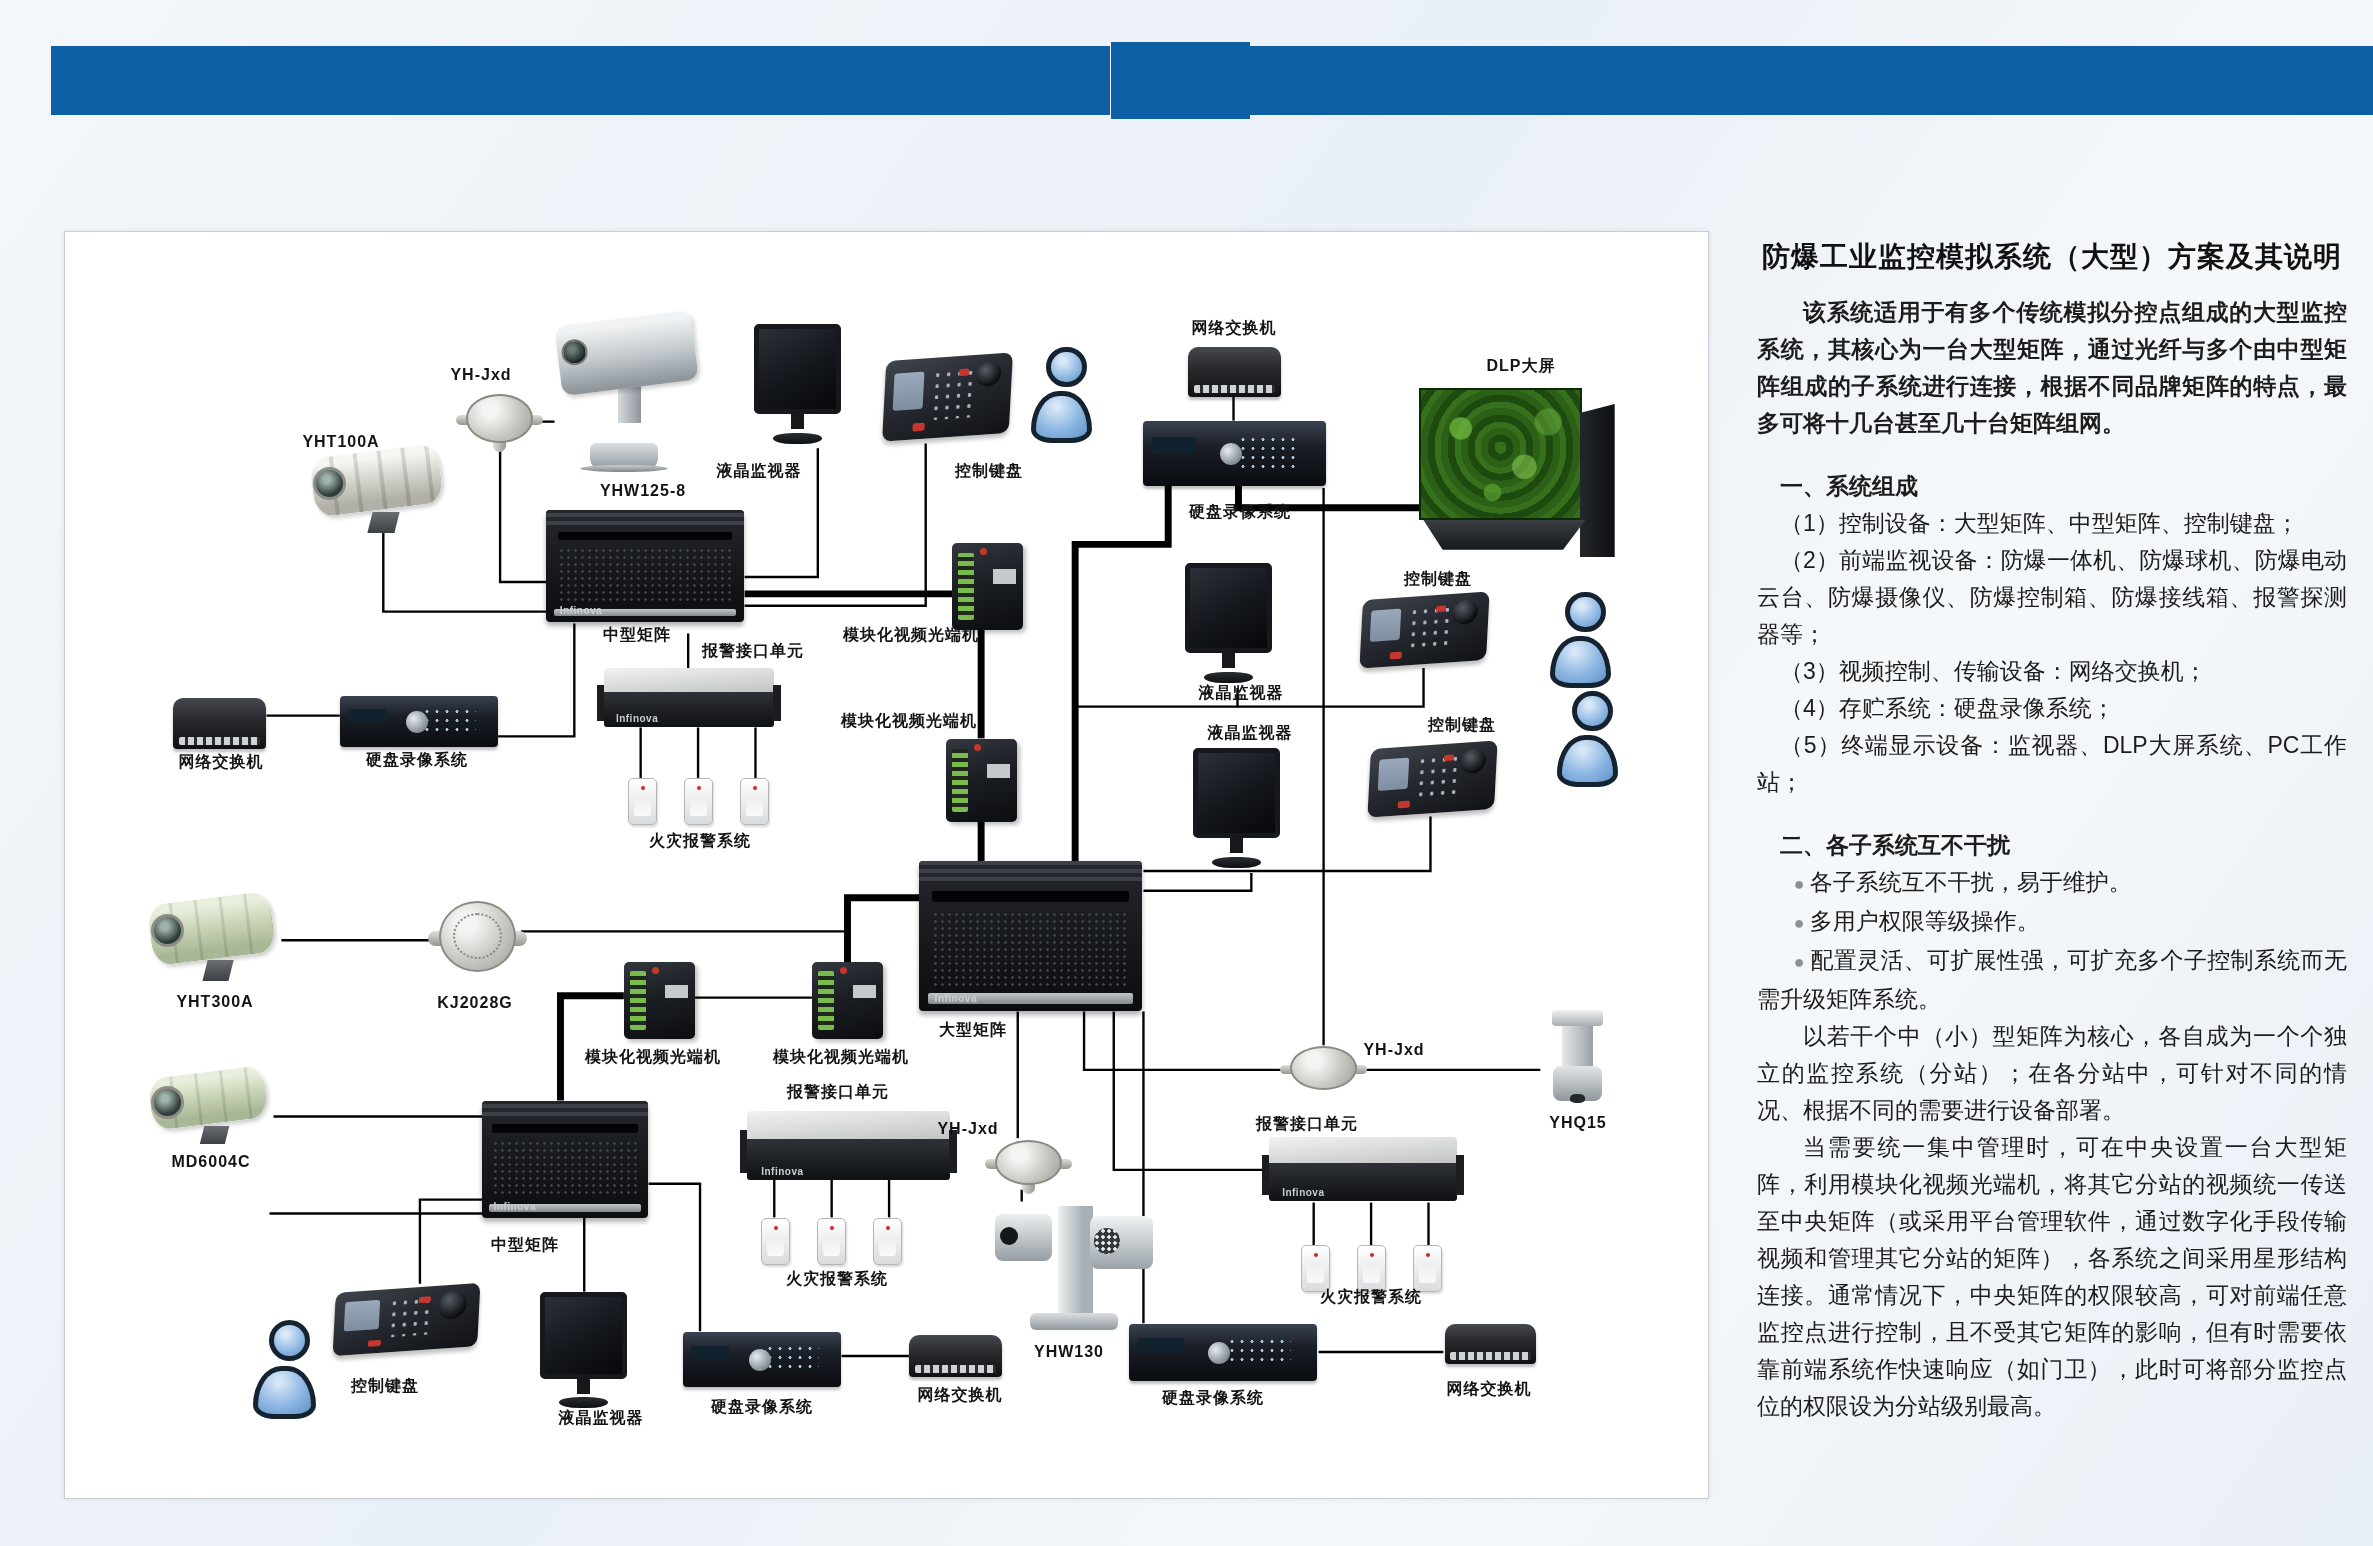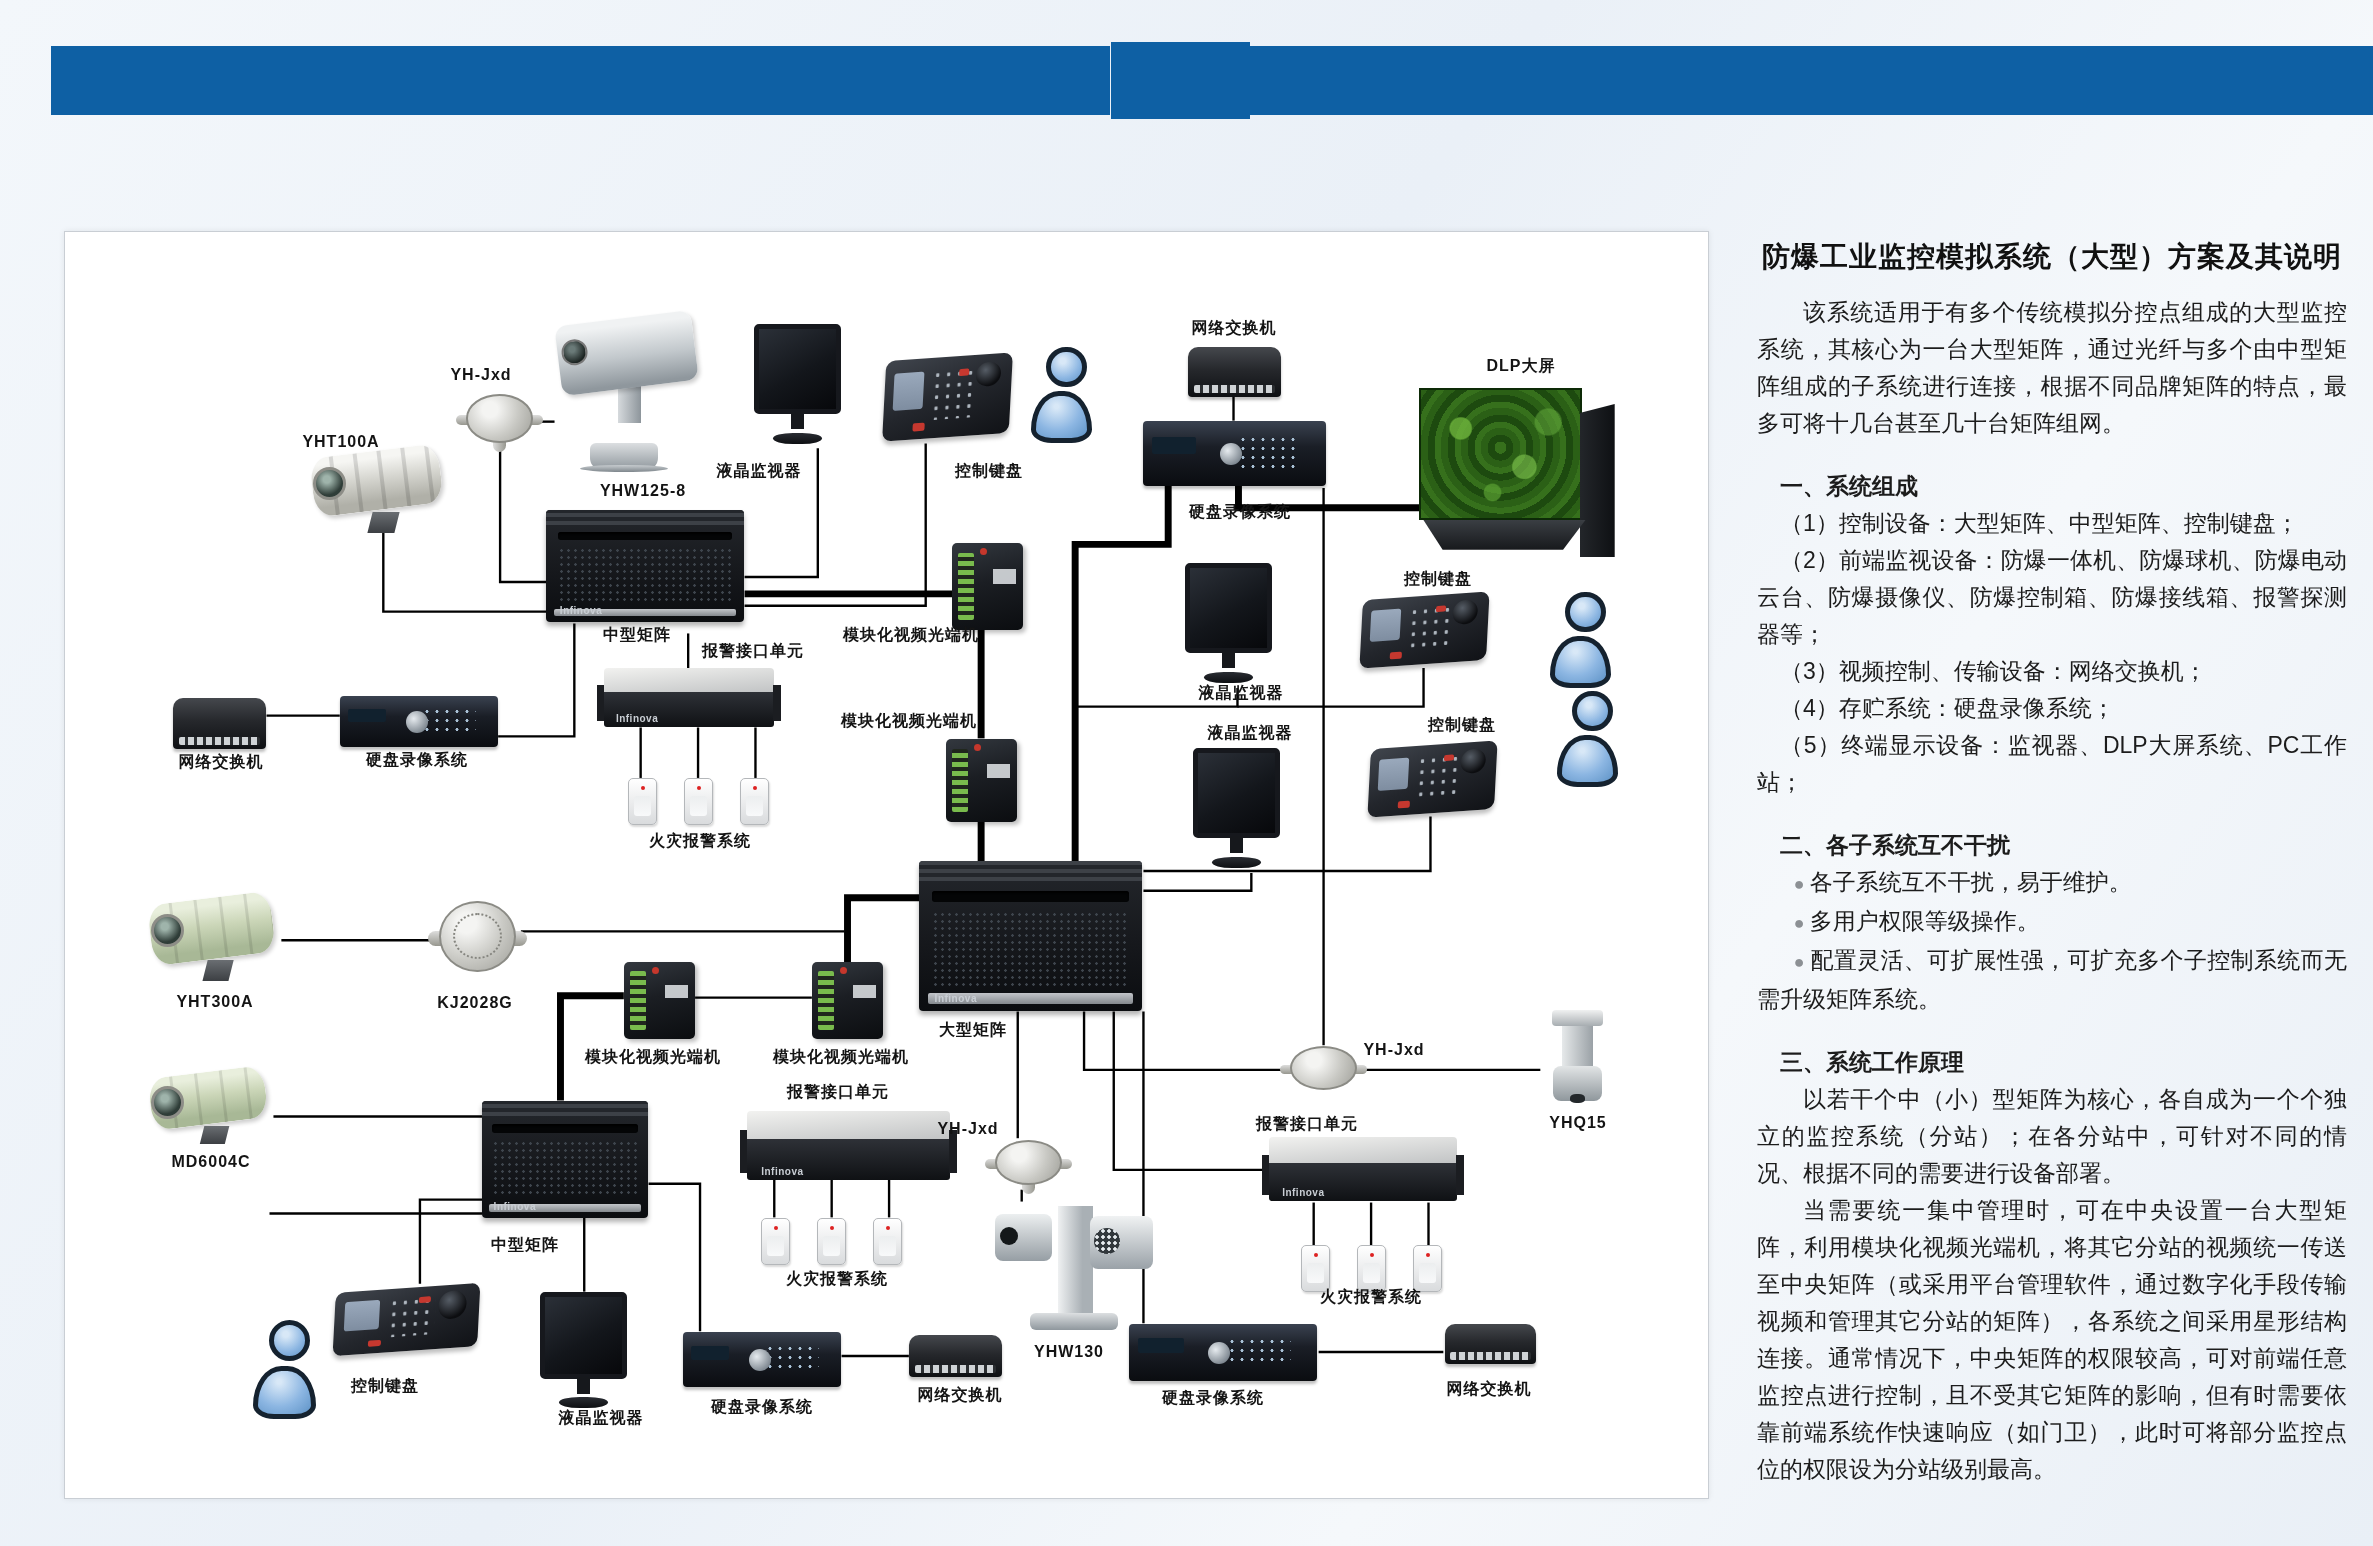--- a/index.html
+++ b/index.html
@@ -12,21 +12,21 @@
     border:1px solid #c9ced4;box-shadow:0 0 6px rgba(0,0,0,.08);}
   
   .article{position:absolute;left:1757px;top:238px;width:590px;color:#1c1c1c;}
   .article .title{font-size:28px;font-weight:700;text-align:center;letter-spacing:1px;margin:0 0 18px 0;color:#111;}
   .article .blk{font-size:23px;line-height:37px;text-align:justify;}
   .article .para{text-indent:2em;}
   .article .item{text-indent:1em;}
   .article .sect{font-weight:700;text-indent:1em;margin-top:26px;}
   .article .bullet{text-indent:1.6em;}
   .article .bullet::before{content:"● ";color:#8c9094;font-size:18px;}
-  .article .gap{margin-top:14px;}
+  .article .gap{margin-top:14px;font-weight:bold;}
   
   svg.wires{position:absolute;left:0;top:0;z-index:1;}
   .dev{position:absolute;z-index:2;}
   .dev i{display:block;position:absolute;}
   .dev-label{position:absolute;z-index:3;transform:translate(-50%,-50%);white-space:nowrap;
     font-size:16px;font-weight:600;color:#141414;letter-spacing:1px;}
   .brand{position:absolute;left:7%;bottom:5%;font-size:10px;font-weight:700;color:#c9ced4;z-index:4;letter-spacing:0.5px;}
   
   .sw{background:linear-gradient(180deg,#45484d 0%,#26282c 45%,#0e1013 100%);border-radius:10px 10px 4px 4px;box-shadow:0 3px 3px rgba(0,0,0,.25);}
   .sw .sw-ports{left:6%;right:6%;bottom:4px;height:8px;border-radius:2px;
@@ -472,19 +472,18 @@
         <div class="blk sect">一、系统组成</div>
         <div class="blk item">（1）控制设备：大型矩阵、中型矩阵、控制键盘；</div>
         <div class="blk item">（2）前端监视设备：防爆一体机、防爆球机、防爆电动云台、防爆摄像仪、防爆控制箱、防爆接线箱、报警探测器等；</div>
         <div class="blk item">（3）视频控制、传输设备：网络交换机；</div>
         <div class="blk item">（4）存贮系统：硬盘录像系统；</div>
         <div class="blk item">（5）终端显示设备：监视器、DLP大屏系统、PC工作站；</div>
         <div class="blk sect">二、各子系统互不干扰</div>
         <div class="blk bullet">各子系统互不干扰，易于维护。</div>
         <div class="blk bullet">多用户权限等级操作。</div>
         <div class="blk bullet">配置灵活、可扩展性强，可扩充多个子控制系统而无需升级矩阵系统。</div>
-        <div class="blk sect">三、系统工作原理</div>
         <div class="blk para">以若干个中（小）型矩阵为核心，各自成为一个个独立的监控系统（分站）；在各分站中，可针对不同的情况、根据不同的需要进行设备部署。</div>
         <div class="blk para">当需要统一集中管理时，可在中央设置一台大型矩阵，利用模块化视频光端机，将其它分站的视频统一传送至中央矩阵（或采用平台管理软件，通过数字化手段传输视频和管理其它分站的矩阵），各系统之间采用星形结构连接。通常情况下，中央矩阵的权限较高，可对前端任意监控点进行控制，且不受其它矩阵的影响，但有时需要依靠前端系统作快速响应（如门卫），此时可将部分监控点位的权限设为分站级别最高。</div>
       </div>
   </div>
 </div>
 
 
 </body></html>

